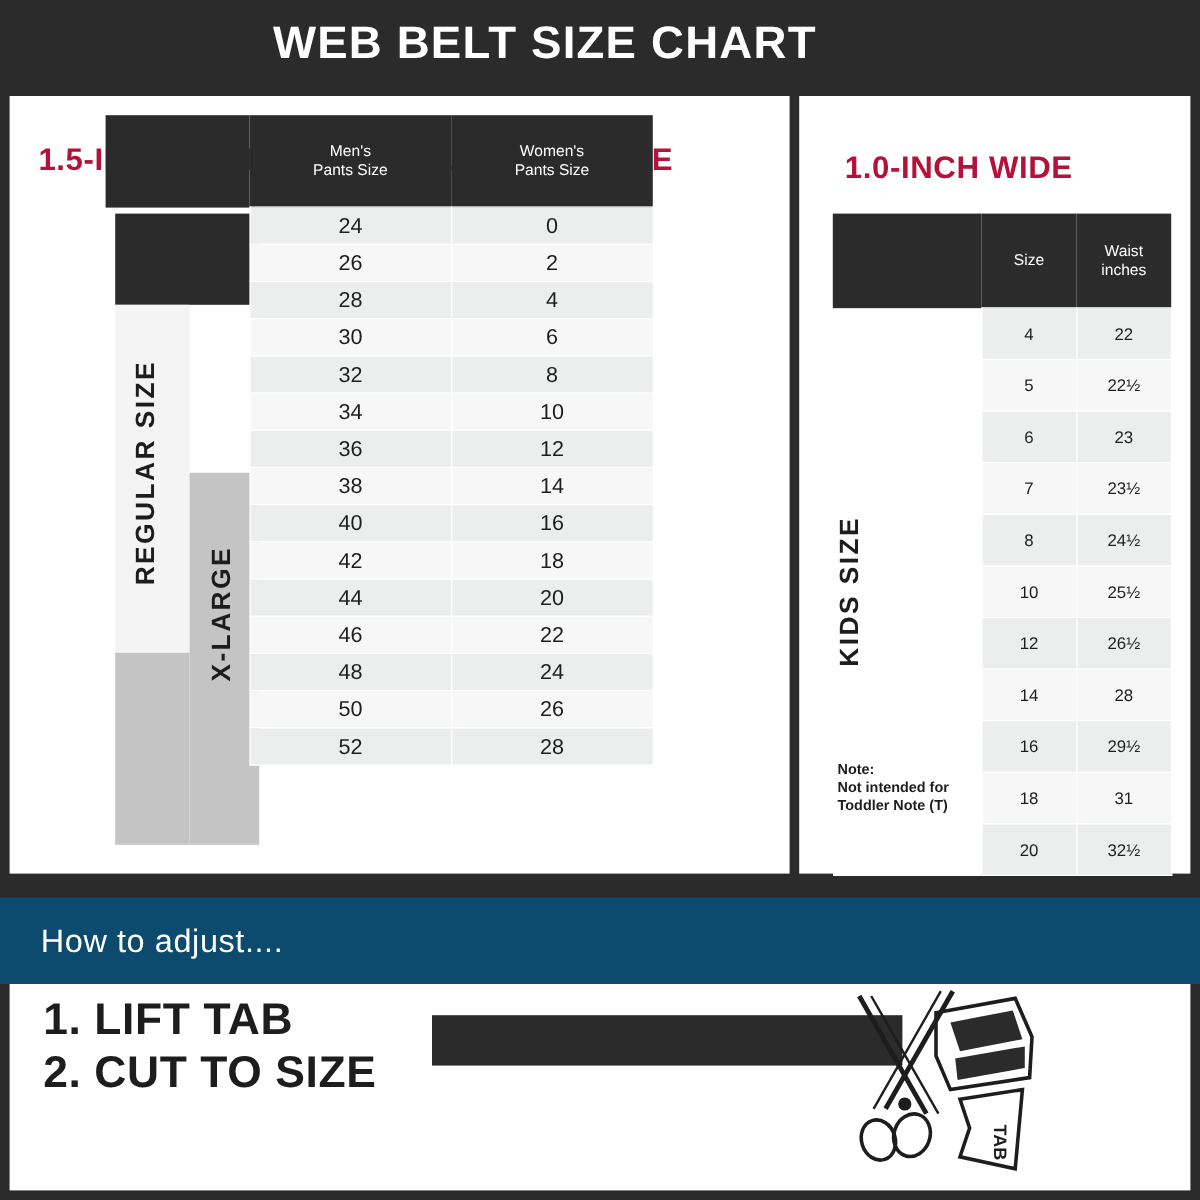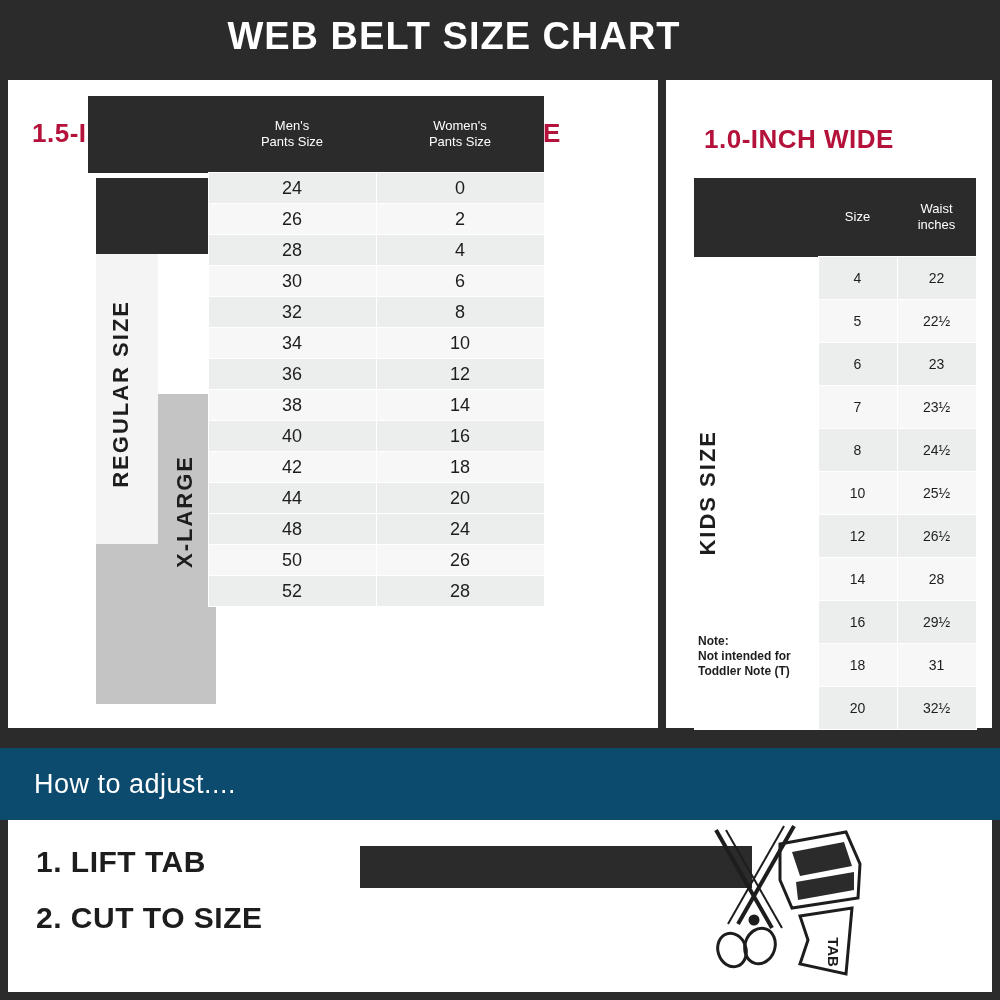--- a/index.html
+++ b/index.html
@@ -236,27 +236,26 @@
     width: 984px;
     height: 172px;
     background: #ffffff;
   }
   .steps {
     position: absolute;
     left: 36px;
     top: 828px;
   }
   .step {
-    font-size: 30px;
+    font-size: 37px;
     font-weight: bold;
     color: #1d1d1d;
     letter-spacing: 0.5px;
     line-height: 44px;
     white-space: nowrap;
-    margin-top: 12px;
   }
   .belt-art {
     position: absolute;
     left: 360px;
     top: 824px;
     width: 560px;
     height: 168px;
   }
 </style>
 </head>
@@ -348,20 +347,25 @@
           <td class="data-cell men-col alt">42</td>
           <td class="data-cell women-col alt">18</td>
         </tr>
         <tr>
           <td class="side-col" style="background: transparent;"></td>
           <td class="data-cell men-col">44</td>
           <td class="data-cell women-col">20</td>
         </tr>
         <tr>
           <td class="side-col" style="background: transparent;"></td>
+          <td class="data-cell men-col alt">46</td>
+          <td class="data-cell women-col alt">22</td>
+        </tr>
+        <tr>
+          <td class="side-col" style="background: transparent;"></td>
           <td class="data-cell men-col">48</td>
           <td class="data-cell women-col">24</td>
         </tr>
         <tr>
           <td class="side-col" style="background: transparent;"></td>
           <td class="data-cell men-col alt">50</td>
           <td class="data-cell women-col alt">26</td>
         </tr>
         <tr>
           <td class="side-col" style="background: transparent;"></td>

